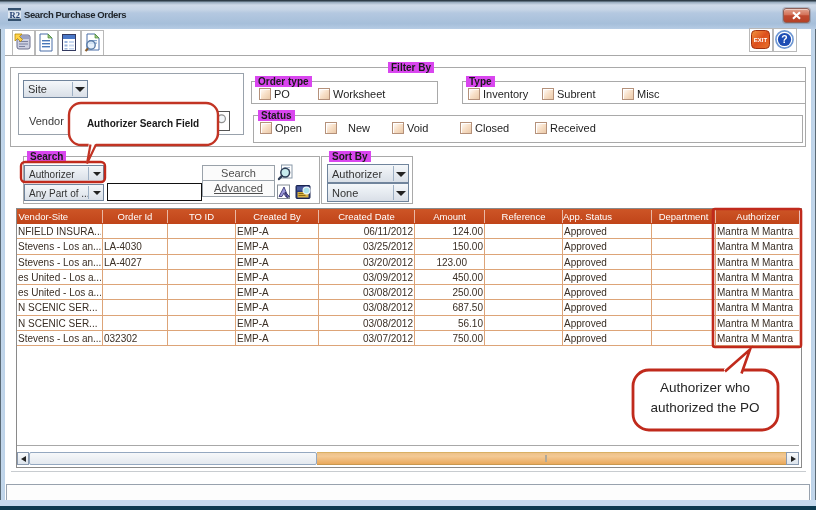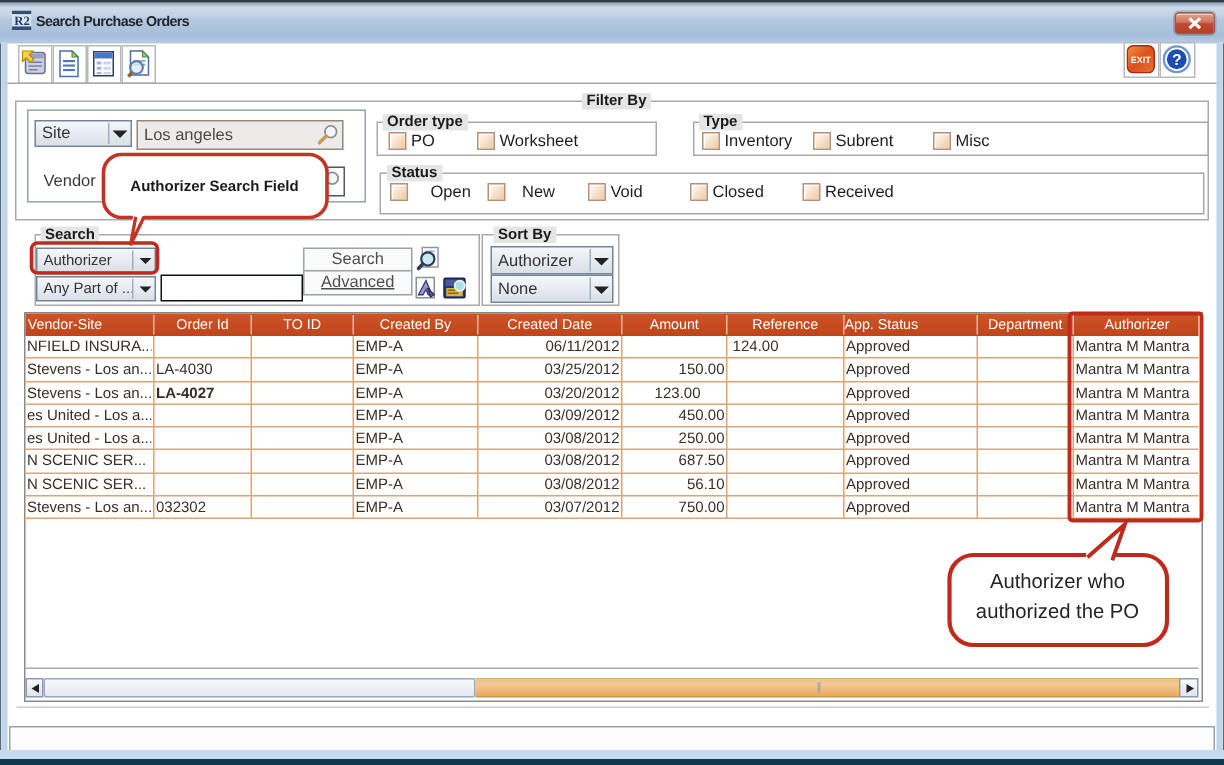--- a/index.html
+++ b/index.html
@@ -7,21 +7,21 @@
   #win{position:relative;width:816px;height:510px;overflow:hidden;background:#fff;}
   .abs{position:absolute;}
   
   #titlebar{left:0;top:0;width:816px;height:29px;
     background:linear-gradient(to bottom,#2e3c46 0px,#2e3c46 1px,#93a7ba 2px,#cfdae8 5px,#c4d3e5 10px,#b4c8e0 45%,#a6bfda 82%,#b6cce4 100%);}
   #frameL{left:0;top:29px;width:5px;height:477px;background:linear-gradient(to right,#5a6a76 0px,#5a6a76 1px,#c4d8ec 1px,#bcd2e8 100%);}
   #frameR{left:811px;top:29px;width:5px;height:477px;background:linear-gradient(to left,#5a6a76 0px,#5a6a76 1px,#c4d8ec 1px,#bcd2e8 100%);}
   #frameB{left:0;top:500px;width:816px;height:6px;background:#c6daee;}
   #frameB2{left:0;top:506px;width:816px;height:4px;background:#0d3a50;}
   .gbox{border:1px solid #a9a9a9;}
-  .glabel{position:absolute;font-weight:bold;font-size:10px;color:#1a1a1a;background:#e5e5e5;padding:0 3px;line-height:11px;text-align:right;}
+  .glabel{position:absolute;font-weight:bold;font-size:10px;color:#1a1a1a;background:#d946ef;padding:0 3px;line-height:11px;text-align:right;}
   .cb{position:absolute;width:10px;height:10px;border:1px solid #b5917a;background:linear-gradient(135deg,#ffffff 0%,#f8e0c8 50%,#eac9a8 100%);box-shadow:inset 1px 1px 0 #fff;}
   .cblabel{position:absolute;font-size:11px;color:#1e1e1e;line-height:11px;}
   .combo{position:absolute;border:1px solid #70849c;background:linear-gradient(to bottom,#f4f7fa 0%,#e4e9ef 60%,#d9dfe7 100%);}
   .combo .tx{position:absolute;left:4px;top:50%;transform:translateY(-50%);font-size:11px;color:#333;white-space:nowrap;}
   .combo .arr{position:absolute;right:3px;top:50%;margin-top:-2px;width:0;height:0;border-left:5px solid transparent;border-right:5px solid transparent;border-top:5px solid #222;}
   .combo .div{position:absolute;right:14px;top:1px;bottom:1px;width:1px;background:#9eb0c4;}
   .btn{position:absolute;border:1px solid #9aa2aa;background:#fbfbfb;font-size:11px;color:#4e4e4e;text-align:center;}
   .tbtn{position:absolute;width:21px;height:24px;border:1px solid #b9b9b9;background:#fff;}
   .hdrcell{position:absolute;top:0;height:15px;color:#fff;font-size:9.5px;line-height:15px;overflow:hidden;}
   .rowcell{position:absolute;font-size:10px;color:#3a2e24;line-height:15px;height:15px;overflow:hidden;white-space:nowrap;}
@@ -111,27 +111,20 @@
   <div class="abs gbox" style="left:10px;top:67px;width:794px;height:78px;"></div>
   <div class="glabel" style="left:388px;top:62px;">Filter By</div>
 
   <div class="abs" style="left:18px;top:73px;width:224px;height:60px;border:1px solid #99a2ac;"></div>
 
   <div class="combo" style="left:23px;top:80px;width:63px;height:16px;">
     <div class="tx">Site</div>
       <div class="div"></div>
     <div class="arr" style="right:2px;"></div>
   </div>
-  <div class="abs" style="left:91px;top:80px;width:136px;height:18px;border:1px solid #97867a;background:#ecebe9;">
-    <div class="abs" style="left:4px;top:3px;font-size:11px;color:#4a4a4a;">Los angeles</div>
-    <svg class="abs" style="right:1px;top:1px;" width="17" height="16">
-      <circle cx="10.5" cy="5.8" r="3.9" fill="#f4f8fb" stroke="#8f8f8f" stroke-width="1.2"></circle>
-      <line x1="7.4" y1="8.8" x2="3" y2="13.2" stroke="#c79a56" stroke-width="2.3" stroke-linecap="round"></line>
-    </svg>
-  </div>
 
   <div class="abs" style="left:29px;top:115px;font-size:11px;color:#3a3a3a;">Vendor</div>
   <div class="abs" style="left:91px;top:111px;width:137px;height:18px;border:1px solid #555;background:#fff;">
     <svg class="abs" style="right:1px;top:1px;" width="17" height="16">
       <circle cx="10.5" cy="5.8" r="3.9" fill="#f4f8fb" stroke="#8f8f8f" stroke-width="1.2"></circle>
       <line x1="7.4" y1="8.8" x2="3" y2="13.2" stroke="#c79a56" stroke-width="2.3" stroke-linecap="round"></line>
     </svg>
   </div>
 
   <div class="abs gbox" style="left:251px;top:81px;width:185px;height:21px;"></div>
@@ -146,21 +139,21 @@
   <div class="cb" style="left:468px;top:88px;"></div>
     <div class="cblabel" style="left:483px;top:89px;">Inventory</div>
   <div class="cb" style="left:542px;top:88px;"></div>
     <div class="cblabel" style="left:557px;top:89px;">Subrent</div>
   <div class="cb" style="left:622px;top:88px;"></div>
     <div class="cblabel" style="left:637px;top:89px;">Misc</div>
 
   <div class="abs gbox" style="left:253px;top:115px;width:548px;height:26px;"></div>
   <div class="glabel" style="left:258px;top:110px;">Status</div>
   <div class="cb" style="left:260px;top:122px;"></div>
-    <div class="cblabel" style="left:275px;top:123px;margin-left:12px;">Open</div>
+    <div class="cblabel" style="left:275px;top:123px;">Open</div>
   <div class="cb" style="left:325px;top:122px;"></div>
     <div class="cblabel" style="left:348px;top:123px;">New</div>
   <div class="cb" style="left:392px;top:122px;"></div>
     <div class="cblabel" style="left:407px;top:123px;">Void</div>
   <div class="cb" style="left:460px;top:122px;"></div>
     <div class="cblabel" style="left:475px;top:123px;">Closed</div>
   <div class="cb" style="left:535px;top:122px;"></div>
     <div class="cblabel" style="left:550px;top:123px;">Received</div>
 
   <div class="abs gbox" style="left:23px;top:156px;width:295px;height:46px;"></div>
@@ -243,34 +236,34 @@
       <div style="position:absolute;left:301px;top:0;width:1px;height:122px;background:#dda478;"></div>
       <div style="position:absolute;left:397px;top:0;width:1px;height:122px;background:#dda478;"></div>
       <div style="position:absolute;left:467px;top:0;width:1px;height:122px;background:#dda478;"></div>
       <div style="position:absolute;left:545px;top:0;width:1px;height:122px;background:#dda478;"></div>
       <div style="position:absolute;left:634px;top:0;width:1px;height:122px;background:#dda478;"></div>
       <div style="position:absolute;left:698px;top:0;width:1px;height:122px;background:#dda478;"></div>
       <div style="position:absolute;left:0;top:14px;width:782px;height:1px;background:#dda478;"></div>
       <div class="rowcell" style="left:1px;width:83px;top:0px;">NFIELD INSURA...</div>
       <div class="rowcell" style="left:220px;width:80px;top:0px;">EMP-A</div>
       <div class="rowcell" style="left:303px;width:93px;top:0px;text-align:right;">06/11/2012</div>
-      <div class="rowcell" style="left:399px;width:67px;top:0px;text-align:right;padding-left:36px;">124.00</div>
+      <div class="rowcell" style="left:399px;width:67px;top:0px;text-align:right;">124.00</div>
       <div class="rowcell" style="left:547px;width:86px;top:0px;">Approved</div>
       <div class="rowcell" style="left:700px;width:82px;top:0px;">Mantra M Mantra</div>
       <div style="position:absolute;left:0;top:30px;width:782px;height:1px;background:#dda478;"></div>
       <div class="rowcell" style="left:1px;width:83px;top:15px;">Stevens - Los an...</div>
       <div class="rowcell" style="left:87px;width:62px;top:15px;">LA-4030</div>
       <div class="rowcell" style="left:220px;width:80px;top:15px;">EMP-A</div>
       <div class="rowcell" style="left:303px;width:93px;top:15px;text-align:right;">03/25/2012</div>
       <div class="rowcell" style="left:399px;width:67px;top:15px;text-align:right;">150.00</div>
       <div class="rowcell" style="left:547px;width:86px;top:15px;">Approved</div>
       <div class="rowcell" style="left:700px;width:82px;top:15px;">Mantra M Mantra</div>
       <div style="position:absolute;left:0;top:45px;width:782px;height:1px;background:#dda478;"></div>
       <div class="rowcell" style="left:1px;width:83px;top:31px;">Stevens - Los an...</div>
-      <div class="rowcell" style="left:87px;width:80px;top:31px;font-weight:bold;">LA-4027</div>
+      <div class="rowcell" style="left:87px;width:80px;top:31px;">LA-4027</div>
       <div class="rowcell" style="left:220px;width:80px;top:31px;">EMP-A</div>
       <div class="rowcell" style="left:303px;width:93px;top:31px;text-align:right;">03/20/2012</div>
       <div class="rowcell" style="left:399px;width:51px;top:31px;text-align:right;">123.00</div>
       <div class="rowcell" style="left:547px;width:86px;top:31px;">Approved</div>
       <div class="rowcell" style="left:700px;width:82px;top:31px;">Mantra M Mantra</div>
       <div style="position:absolute;left:0;top:60px;width:782px;height:1px;background:#dda478;"></div>
       <div class="rowcell" style="left:1px;width:83px;top:46px;">es United - Los a...</div>
       <div class="rowcell" style="left:220px;width:80px;top:46px;">EMP-A</div>
       <div class="rowcell" style="left:303px;width:93px;top:46px;text-align:right;">03/09/2012</div>
       <div class="rowcell" style="left:399px;width:67px;top:46px;text-align:right;">450.00</div>

